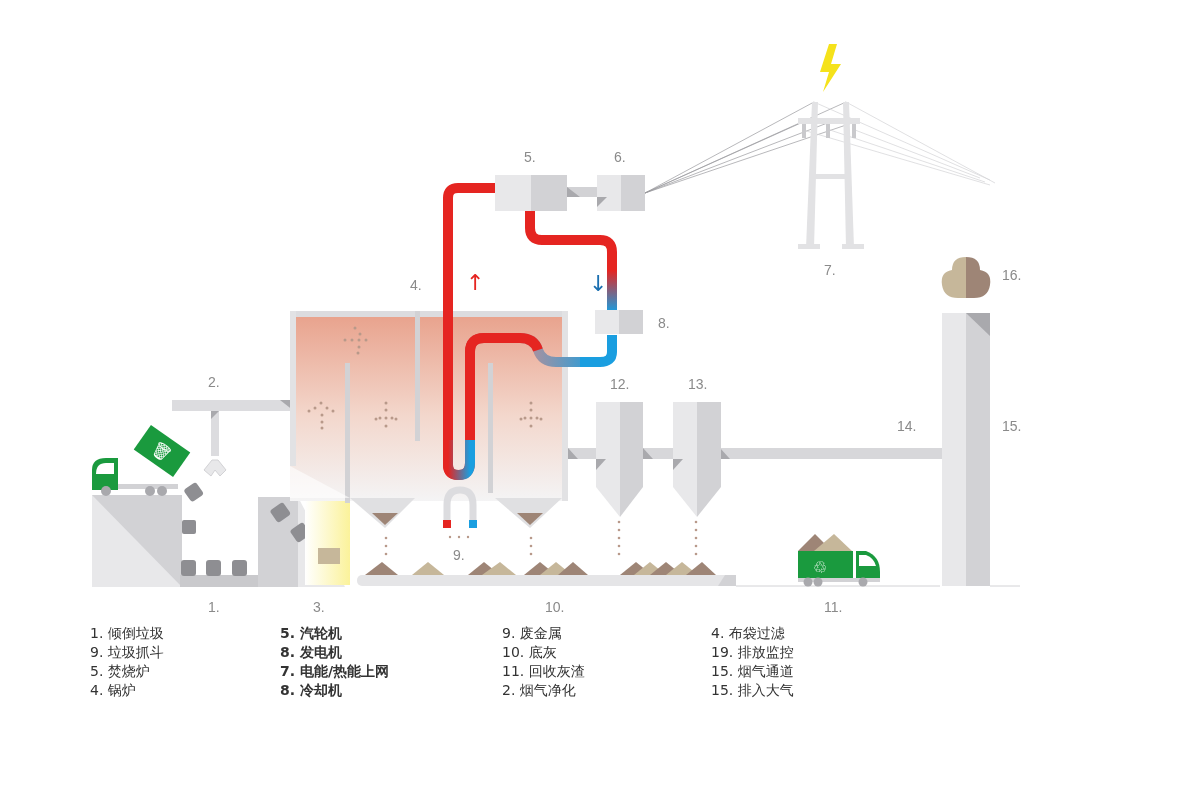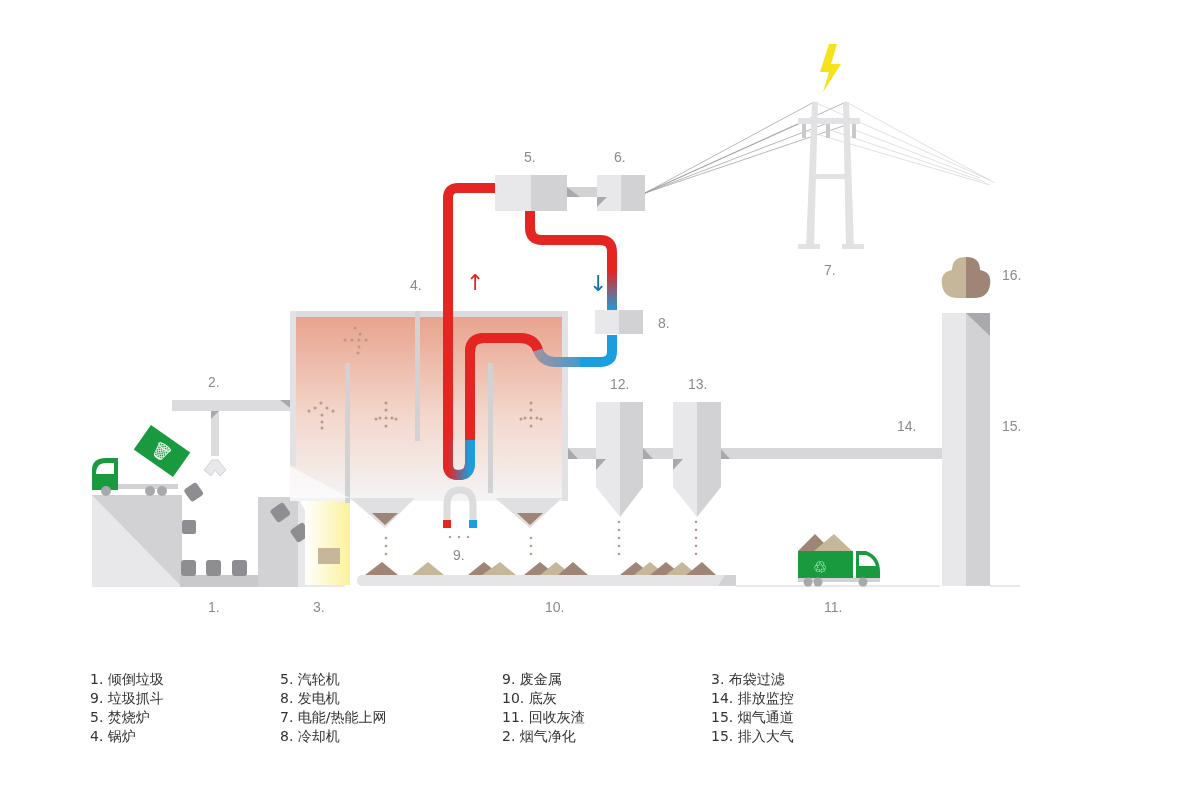--- a/index.html
+++ b/index.html
@@ -1,19 +1,19 @@
 <!DOCTYPE html>
 <html><head>
 <meta charset="utf-8">
 <style>
   html, body { margin:0; padding:0; background:#ffffff; }
   body { width:1200px; height:800px; position:relative; overflow:hidden; font-family:"DejaVu Sans", sans-serif; }
   #scene { position:absolute; left:0; top:0; width:1200px; height:800px; }
   .num { font-family:"Liberation Sans", sans-serif; font-size:14px; fill:#8a8a8a; }
-  .legend { position:absolute; top:670px; font-family:"DejaVu Sans", sans-serif; font-size:14px; line-height:19px; color:#333; }
+  .legend { position:absolute; top:624px; font-family:"DejaVu Sans", sans-serif; font-size:14px; line-height:19px; color:#333; }
   .legend div { white-space:nowrap; }
 </style>
 </head>
 <body>
 
 <svg id="scene" viewBox="0 0 1200 800">
   <defs>
     <linearGradient id="boilerGrad" x1="0" y1="0" x2="0" y2="1">
       <stop offset="0" stop-color="#e8a08a"></stop>
       <stop offset="0.55" stop-color="#f3d7cc"></stop>
@@ -292,30 +292,30 @@
   <text class="num" x="1002" y="431">15.</text>
   <text class="num" x="1002" y="280">16.</text>
 </svg>
 
 <div class="legend" style="left:90px;">
   <div>1. 倾倒垃圾</div>
   <div>9. 垃圾抓斗</div>
   <div>5. 焚烧炉</div>
   <div>4. 锅炉</div>
 </div>
-<div class="legend" style="left:280px;">
+<div class="legend" style="left:280px;font-weight:bold;">
   <div>5. 汽轮机</div>
   <div>8. 发电机</div>
   <div>7. 电能/热能上网</div>
   <div>8. 冷却机</div>
 </div>
 <div class="legend" style="left:502px;">
   <div>9. 废金属</div>
   <div>10. 底灰</div>
   <div>11. 回收灰渣</div>
   <div>2. 烟气净化</div>
 </div>
 <div class="legend" style="left:711px;">
-  <div>3. 布袋过滤</div>
-  <div>14. 排放监控</div>
+  <div>4. 布袋过滤</div>
+  <div>19. 排放监控</div>
   <div>15. 烟气通道</div>
   <div>15. 排入大气</div>
 </div>
 
 </body></html>

